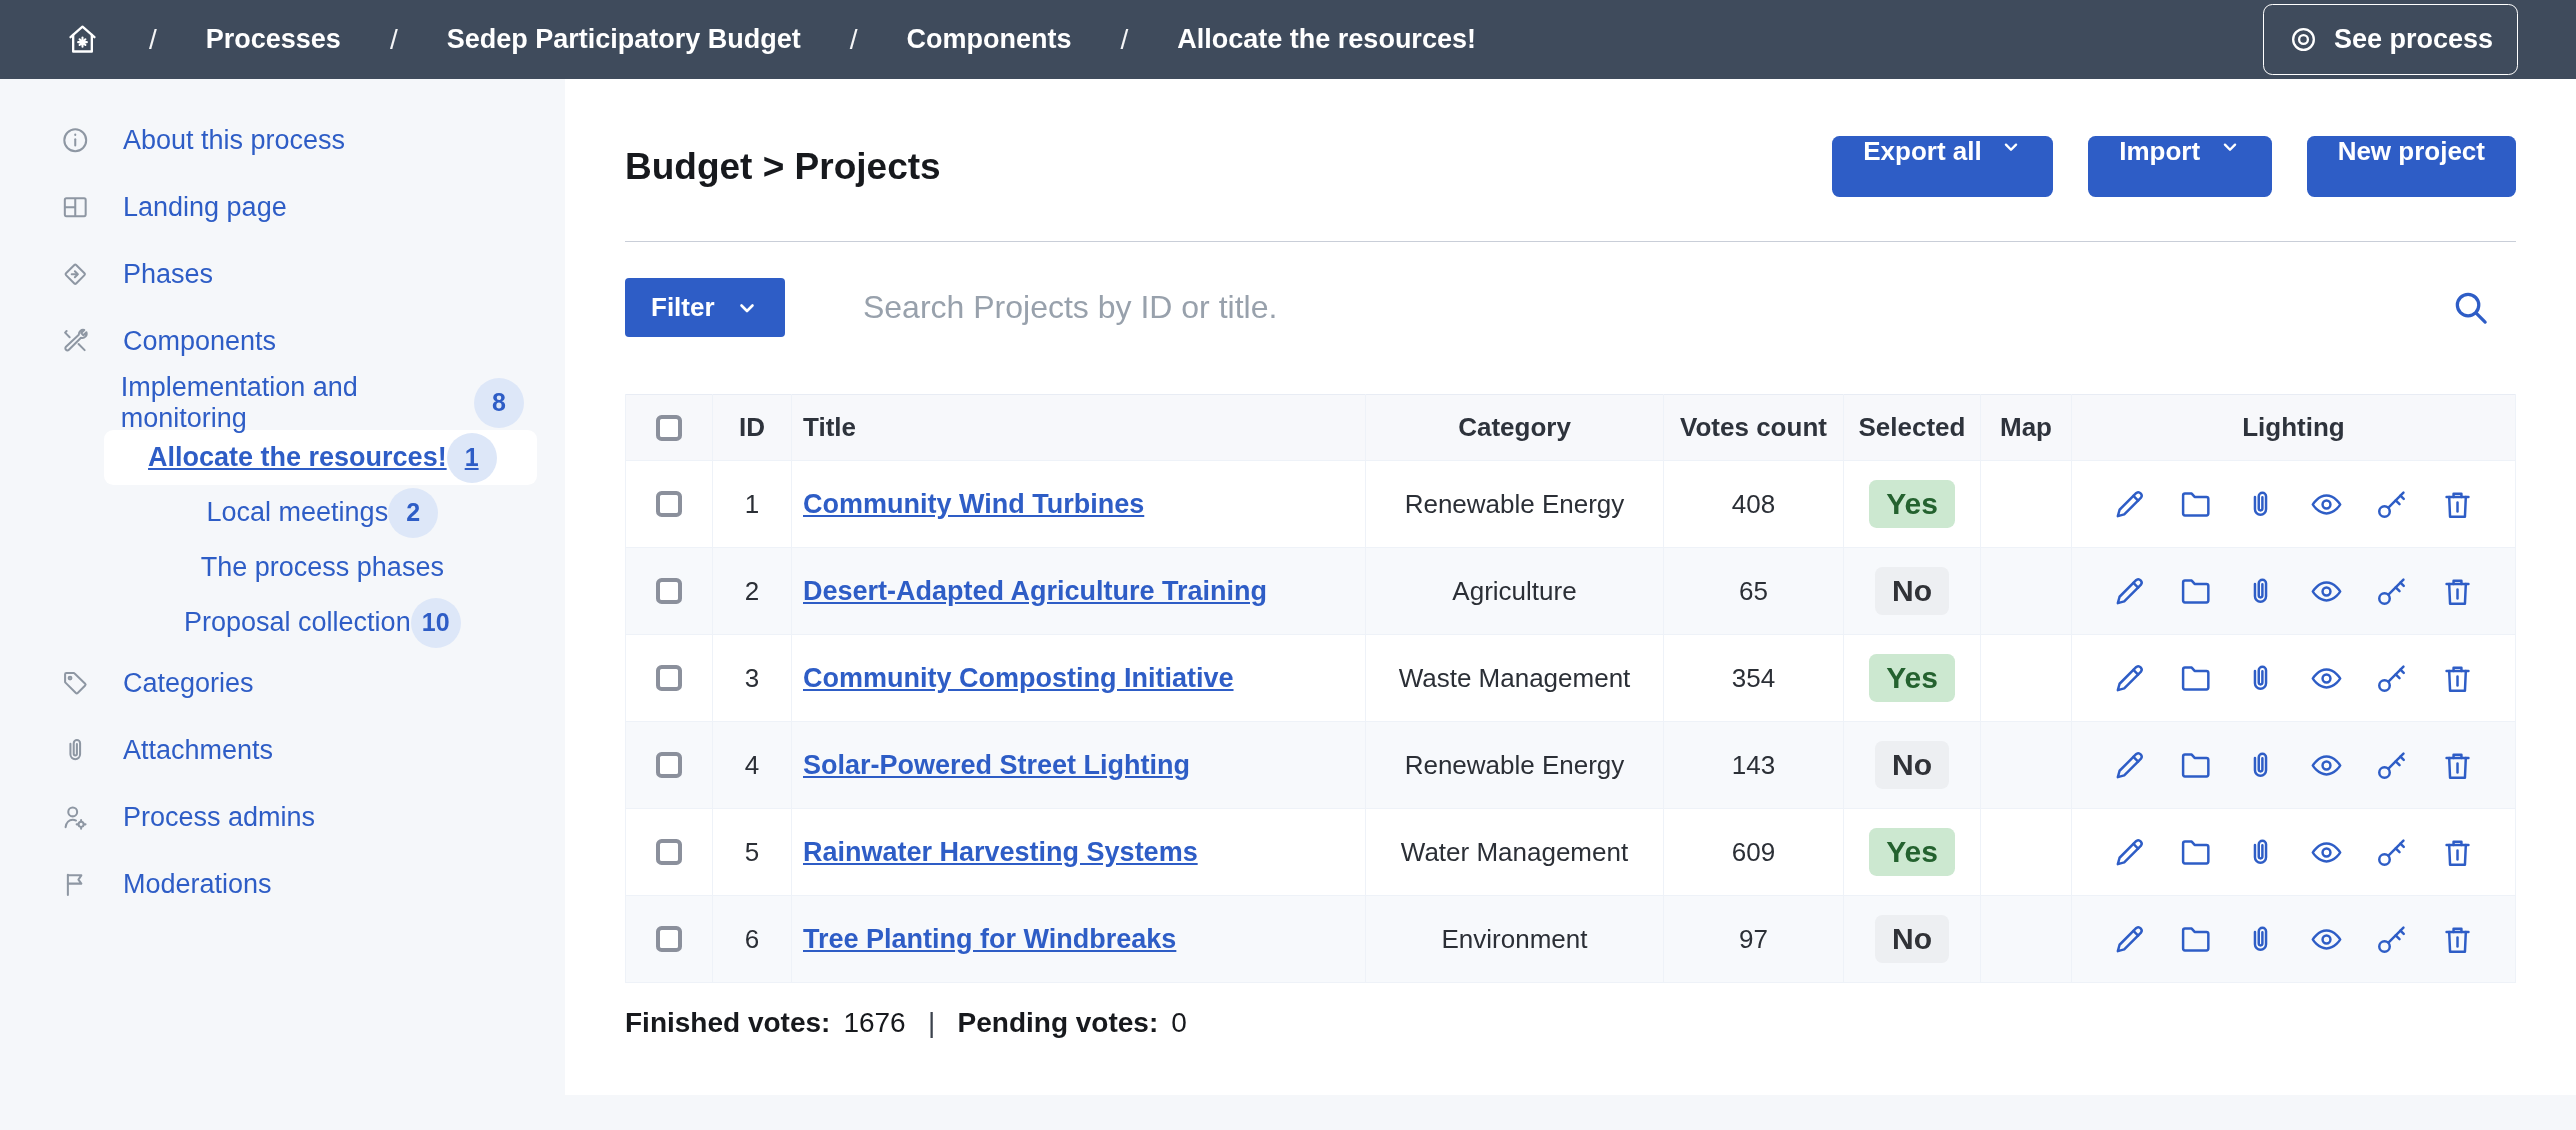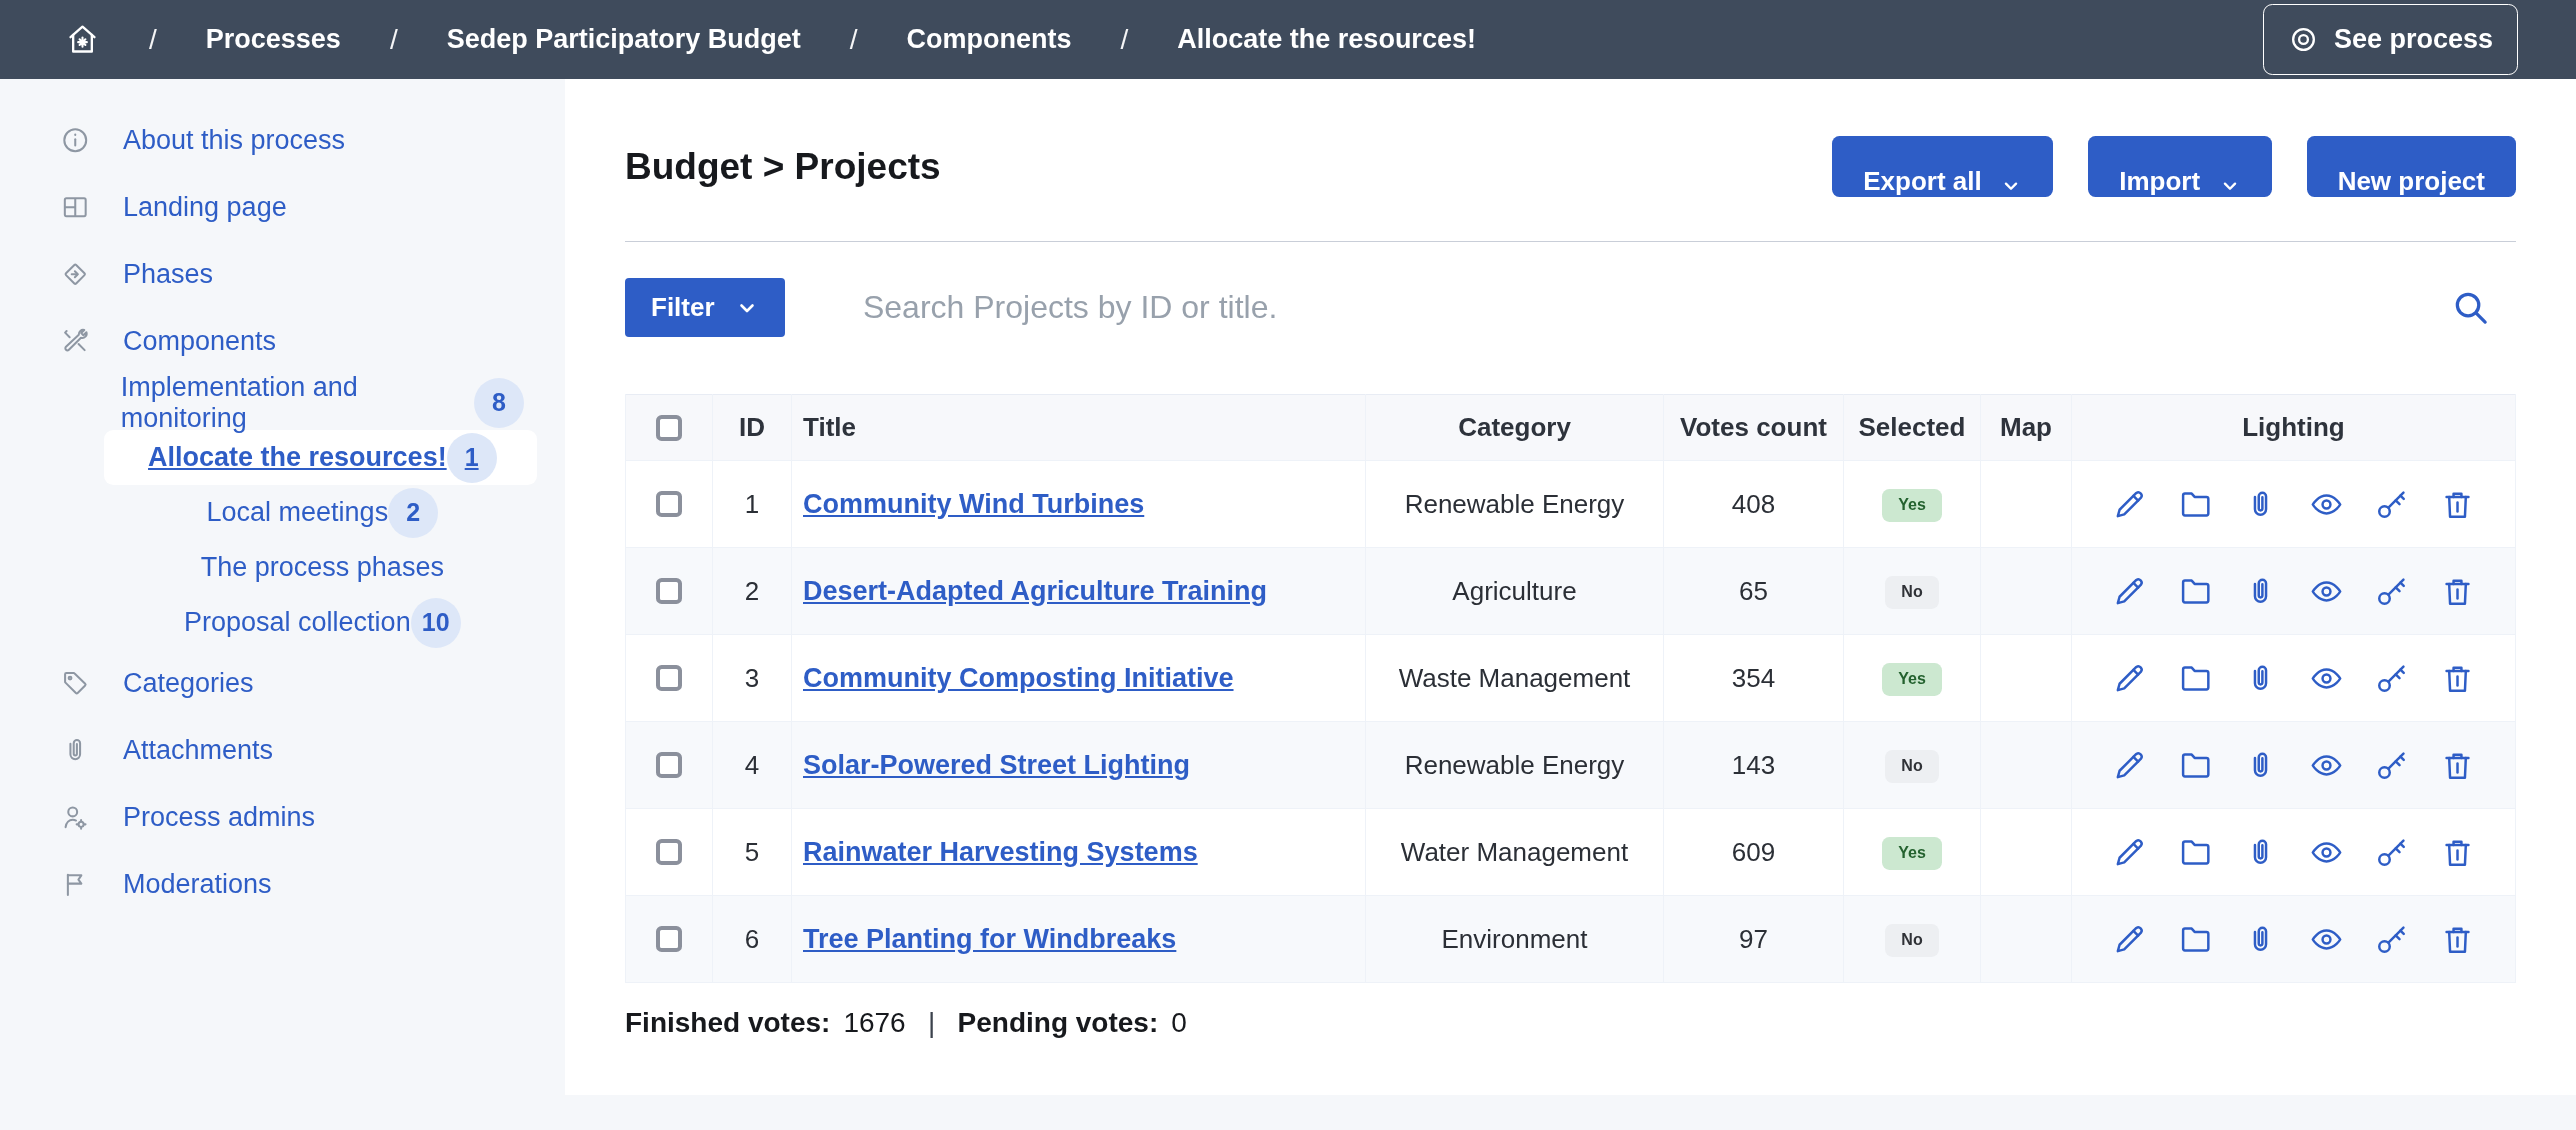--- a/index.html
+++ b/index.html
@@ -73,21 +73,21 @@
     display:flex;align-items:center;justify-content:center;
   }
 
   
   .main-header{display:flex;align-items:center;justify-content:space-between;margin-top:57px;}
   .page-title{font-size:37px;font-weight:bold;margin:0;color:#17191d;}
   .header-buttons{display:flex;align-items:center;gap:35px;}
   .btn-primary{
     background:var(--blue);color:#fff;border:none;border-radius:7.4px;
     height:61px;padding:0 31px;font-size:26px;font-weight:bold;
-    display:flex;align-items:flex-end;gap:18.5px;cursor:pointer;
+    display:flex;align-items:flex-start;gap:18.5px;cursor:pointer;
     font-family:inherit;
   }
   .hr-divider{border:none;border-top:1.9px solid var(--divider);margin:44px 0 0;}
 
   
   .filter-row{display:flex;align-items:center;margin-top:36px;height:59px;}
   .btn-filter{
     background:var(--blue);color:#fff;border:none;border-radius:4px;
     height:59px;padding:0 26px;font-size:26px;font-weight:bold;
     display:flex;align-items:center;gap:20.4px;cursor:pointer;font-family:inherit;
@@ -114,21 +114,21 @@
     height:87px;background:#fff;text-align:center;color:#2b2f36;
     border:1.9px solid var(--cell-line);
   }
   .projects-table tbody tr:nth-child(even) td{background:var(--stripe-bg);}
   .projects-table td.col-title{text-align:left;padding-left:11px;}
   .checkbox{
     width:26px;height:26px;border:4.6px solid var(--checkbox-border);
     border-radius:5.6px;margin:0 auto;cursor:pointer;background:#fff;
   }
   .title-link{color:var(--blue);font-weight:bold;font-size:27px;text-decoration:underline;cursor:pointer;}
-  .sel-badge{display:inline-block;padding:7.4px 16.7px;border-radius:7.4px;font-weight:bold;font-size:16px;}
+  .sel-badge{display:inline-block;padding:7.4px 16.7px;border-radius:7.4px;font-weight:bold;font-size:30px;}
   .sel-badge.yes{background:var(--yes-bg);color:var(--yes-text);}
   .sel-badge.no{background:var(--no-bg);color:var(--no-text);}
   .actions-wrap{display:flex;align-items:center;justify-content:center;gap:30.5px;}
   .action-btn{color:var(--blue);cursor:pointer;display:flex;}
 
   
   .votes-footer{margin-top:24px;font-size:28px;display:flex;align-items:center;gap:13px;color:#17191d;}
   .votes-footer .lbl{font-weight:bold;}
   .votes-footer .pipe{margin:0 9.3px;color:#3c434d;font-weight:normal;}
 </style>

